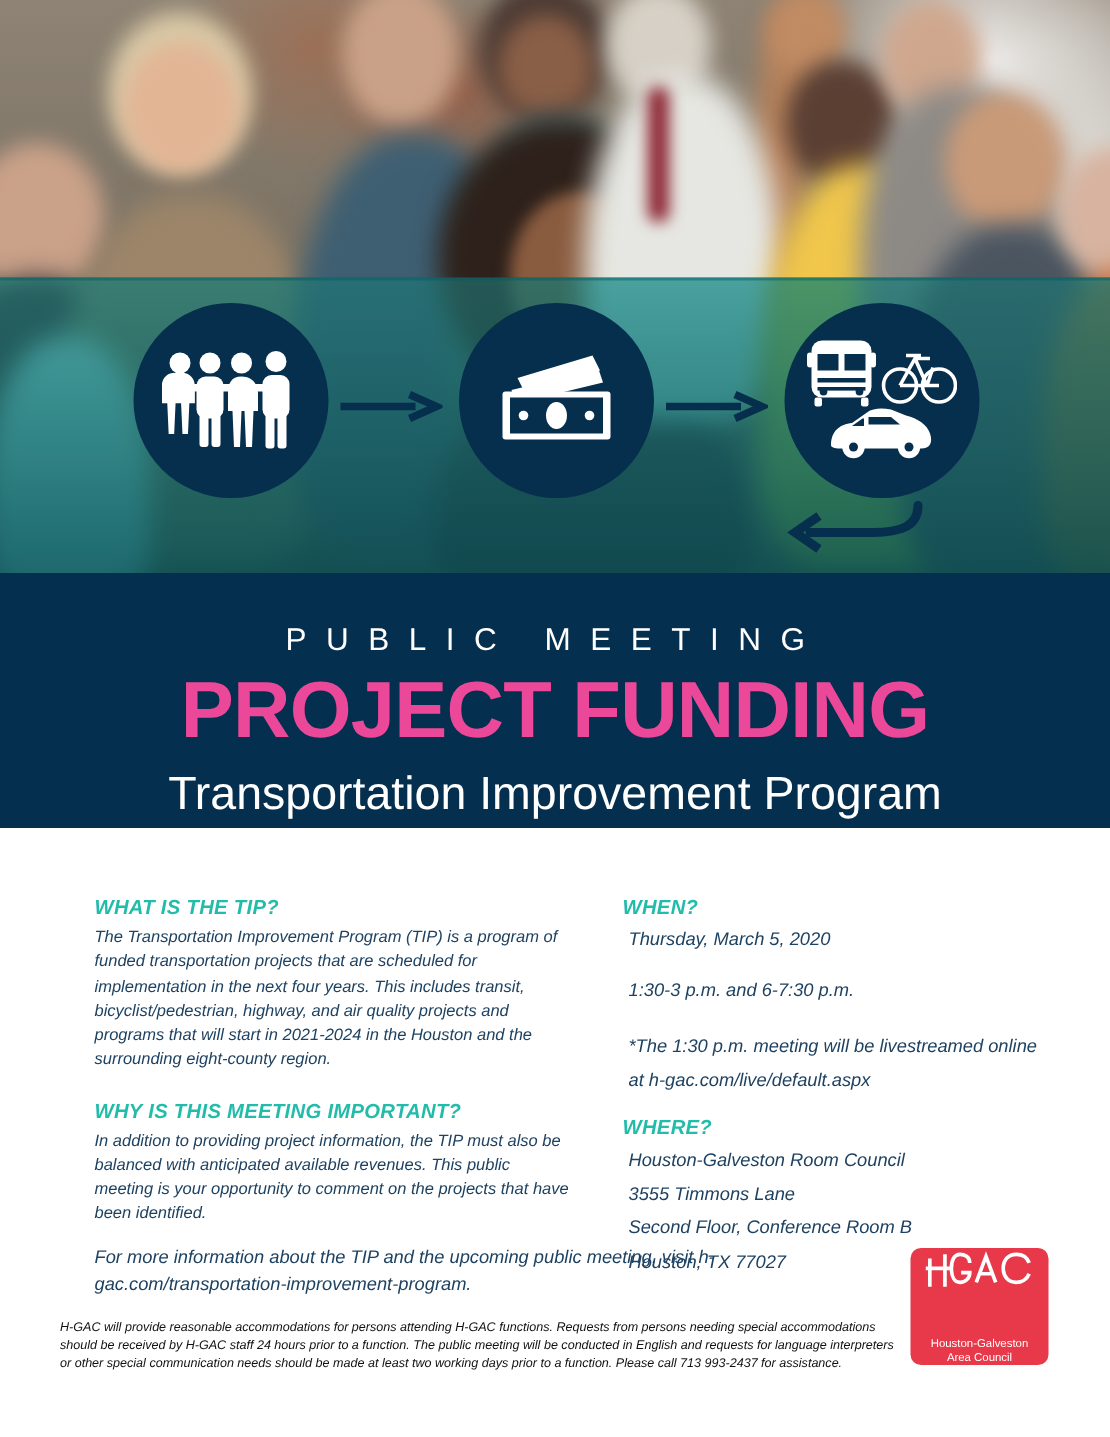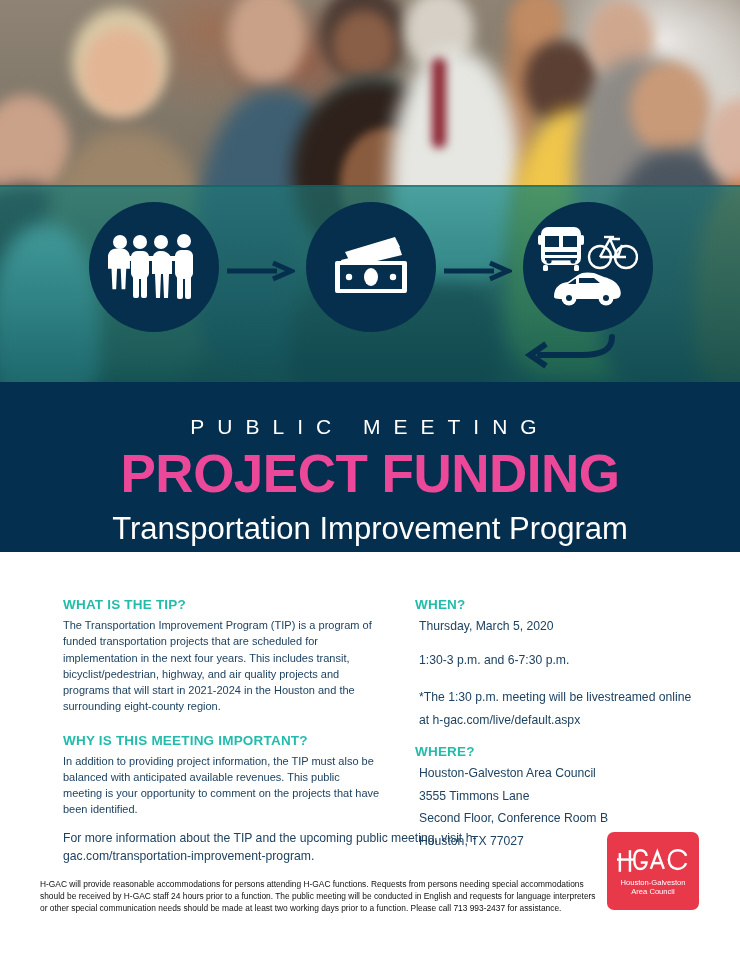--- a/index.html
+++ b/index.html
@@ -77,21 +77,21 @@
     font-size:53px;font-weight:bold;letter-spacing:-0.5px;
     line-height:1.02;
     color:#ec4899;
   }
   .subtitle{
     margin:0;padding-top:10px;
     font-size:31px;font-weight:400;color:#ffffff;
   }
 
   
-  .content{position:absolute;left:0;top:575px;width:623px;height:383px;background:#fff;}
+  .content{position:absolute;left:0;top:575px;width:623px;height:383px;background:#fff;font-style:italic;}
   .col-left{position:absolute;left:63px;top:22px;width:318px;}
   .col-right{position:absolute;left:415px;top:22px;width:300px;}
 
   .sect-head{
     color:#23bcab;font-size:13.5px;font-weight:bold;letter-spacing:.2px;
     margin:0 0 5px 0;
   }
   .sect-head.gap{margin-top:18px;}
   .body-txt{
     color:#1e4261;font-size:11px;line-height:1.48;margin:0;
@@ -106,21 +106,21 @@
   }
   .disclaimer{
     position:absolute;left:40px;top:296px;width:560px;
     color:#111111;font-size:8.4px;line-height:1.42;
   }
 
   
   .logo{
     position:absolute;left:607px;top:832px;width:92px;height:78px;
     background:#e8394a;border-radius:7px;
-    display:flex;flex-direction:column;align-items:center;justify-content:center;
+    display:flex;flex-direction:column;align-items:center;justify-content:space-between;
   }
   .logo-mark{width:72px;height:30px;display:block;margin-bottom:3px;}
   .logo-txt{
     color:#ffffff;font-size:7.6px;line-height:1.18;text-align:center;
     font-family:"Liberation Sans", sans-serif;
   }
 </style>
 </head>
 <body>
 
@@ -294,21 +294,21 @@
     <div class="col-right">
       <p class="sect-head">WHEN?</p>
       <p class="r-line">Thursday, March 5, 2020</p>
       <div class="r-gap-sm"></div>
       <p class="r-line">1:30-3 p.m. and 6-7:30 p.m.</p>
       <div class="r-gap"></div>
       <p class="r-line">*The 1:30 p.m. meeting will be livestreamed online</p>
       <p class="r-line">at h-gac.com/live/default.aspx</p>
       <div class="r-gap"></div>
       <p class="sect-head">WHERE?</p>
-      <p class="r-line">Houston-Galveston Area Council</p>
+      <p class="r-line">Houston-Galveston Room Council</p>
       <p class="r-line">3555 Timmons Lane</p>
       <p class="r-line">Second Floor, Conference Room B</p>
       <p class="r-line">Houston, TX  77027</p>
     </div>
 
     <p class="moreinfo">For more information about the TIP and the upcoming public meeting, visit h-gac.com/transportation-improvement-program.</p>
     <p class="disclaimer">H-GAC will provide reasonable accommodations for persons attending H-GAC functions. Requests from persons needing special accommodations should be received by H-GAC staff 24 hours prior to a function. The public meeting will be conducted in English and requests for language interpreters or other special communication needs should be made at least two working days prior to a function. Please call 713 993-2437 for assistance.</p>
   </div>
 
   <div class="logo">

